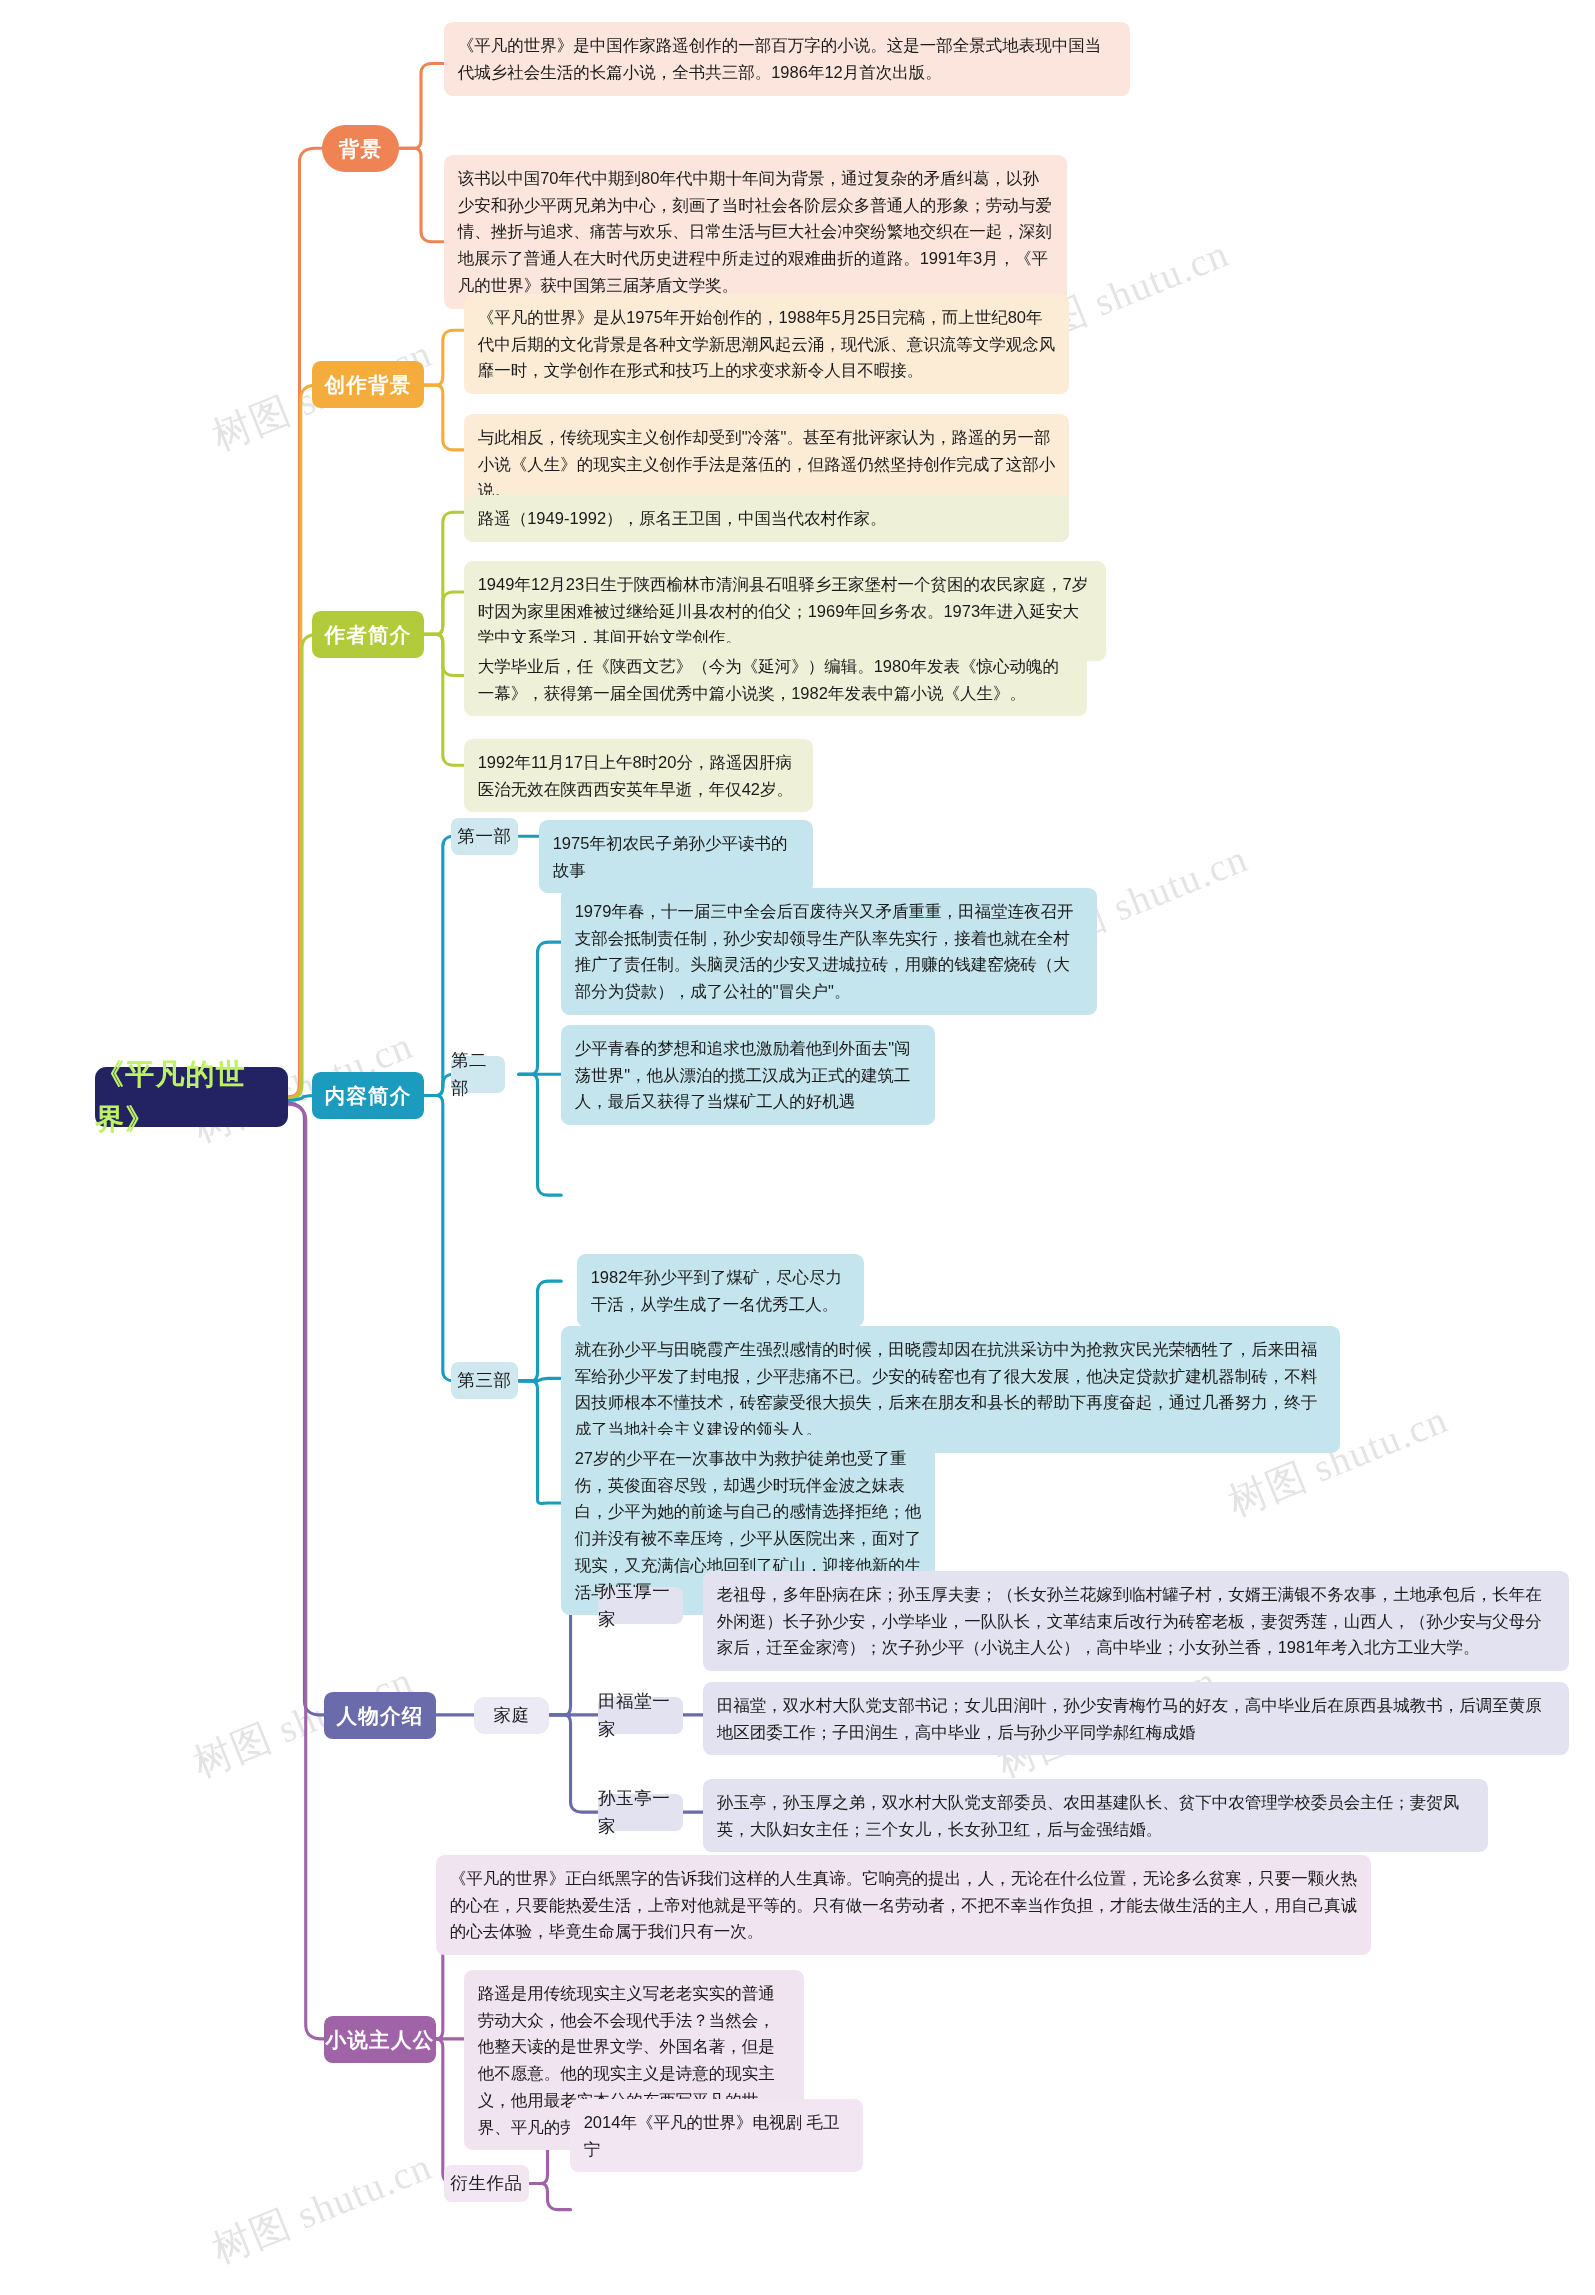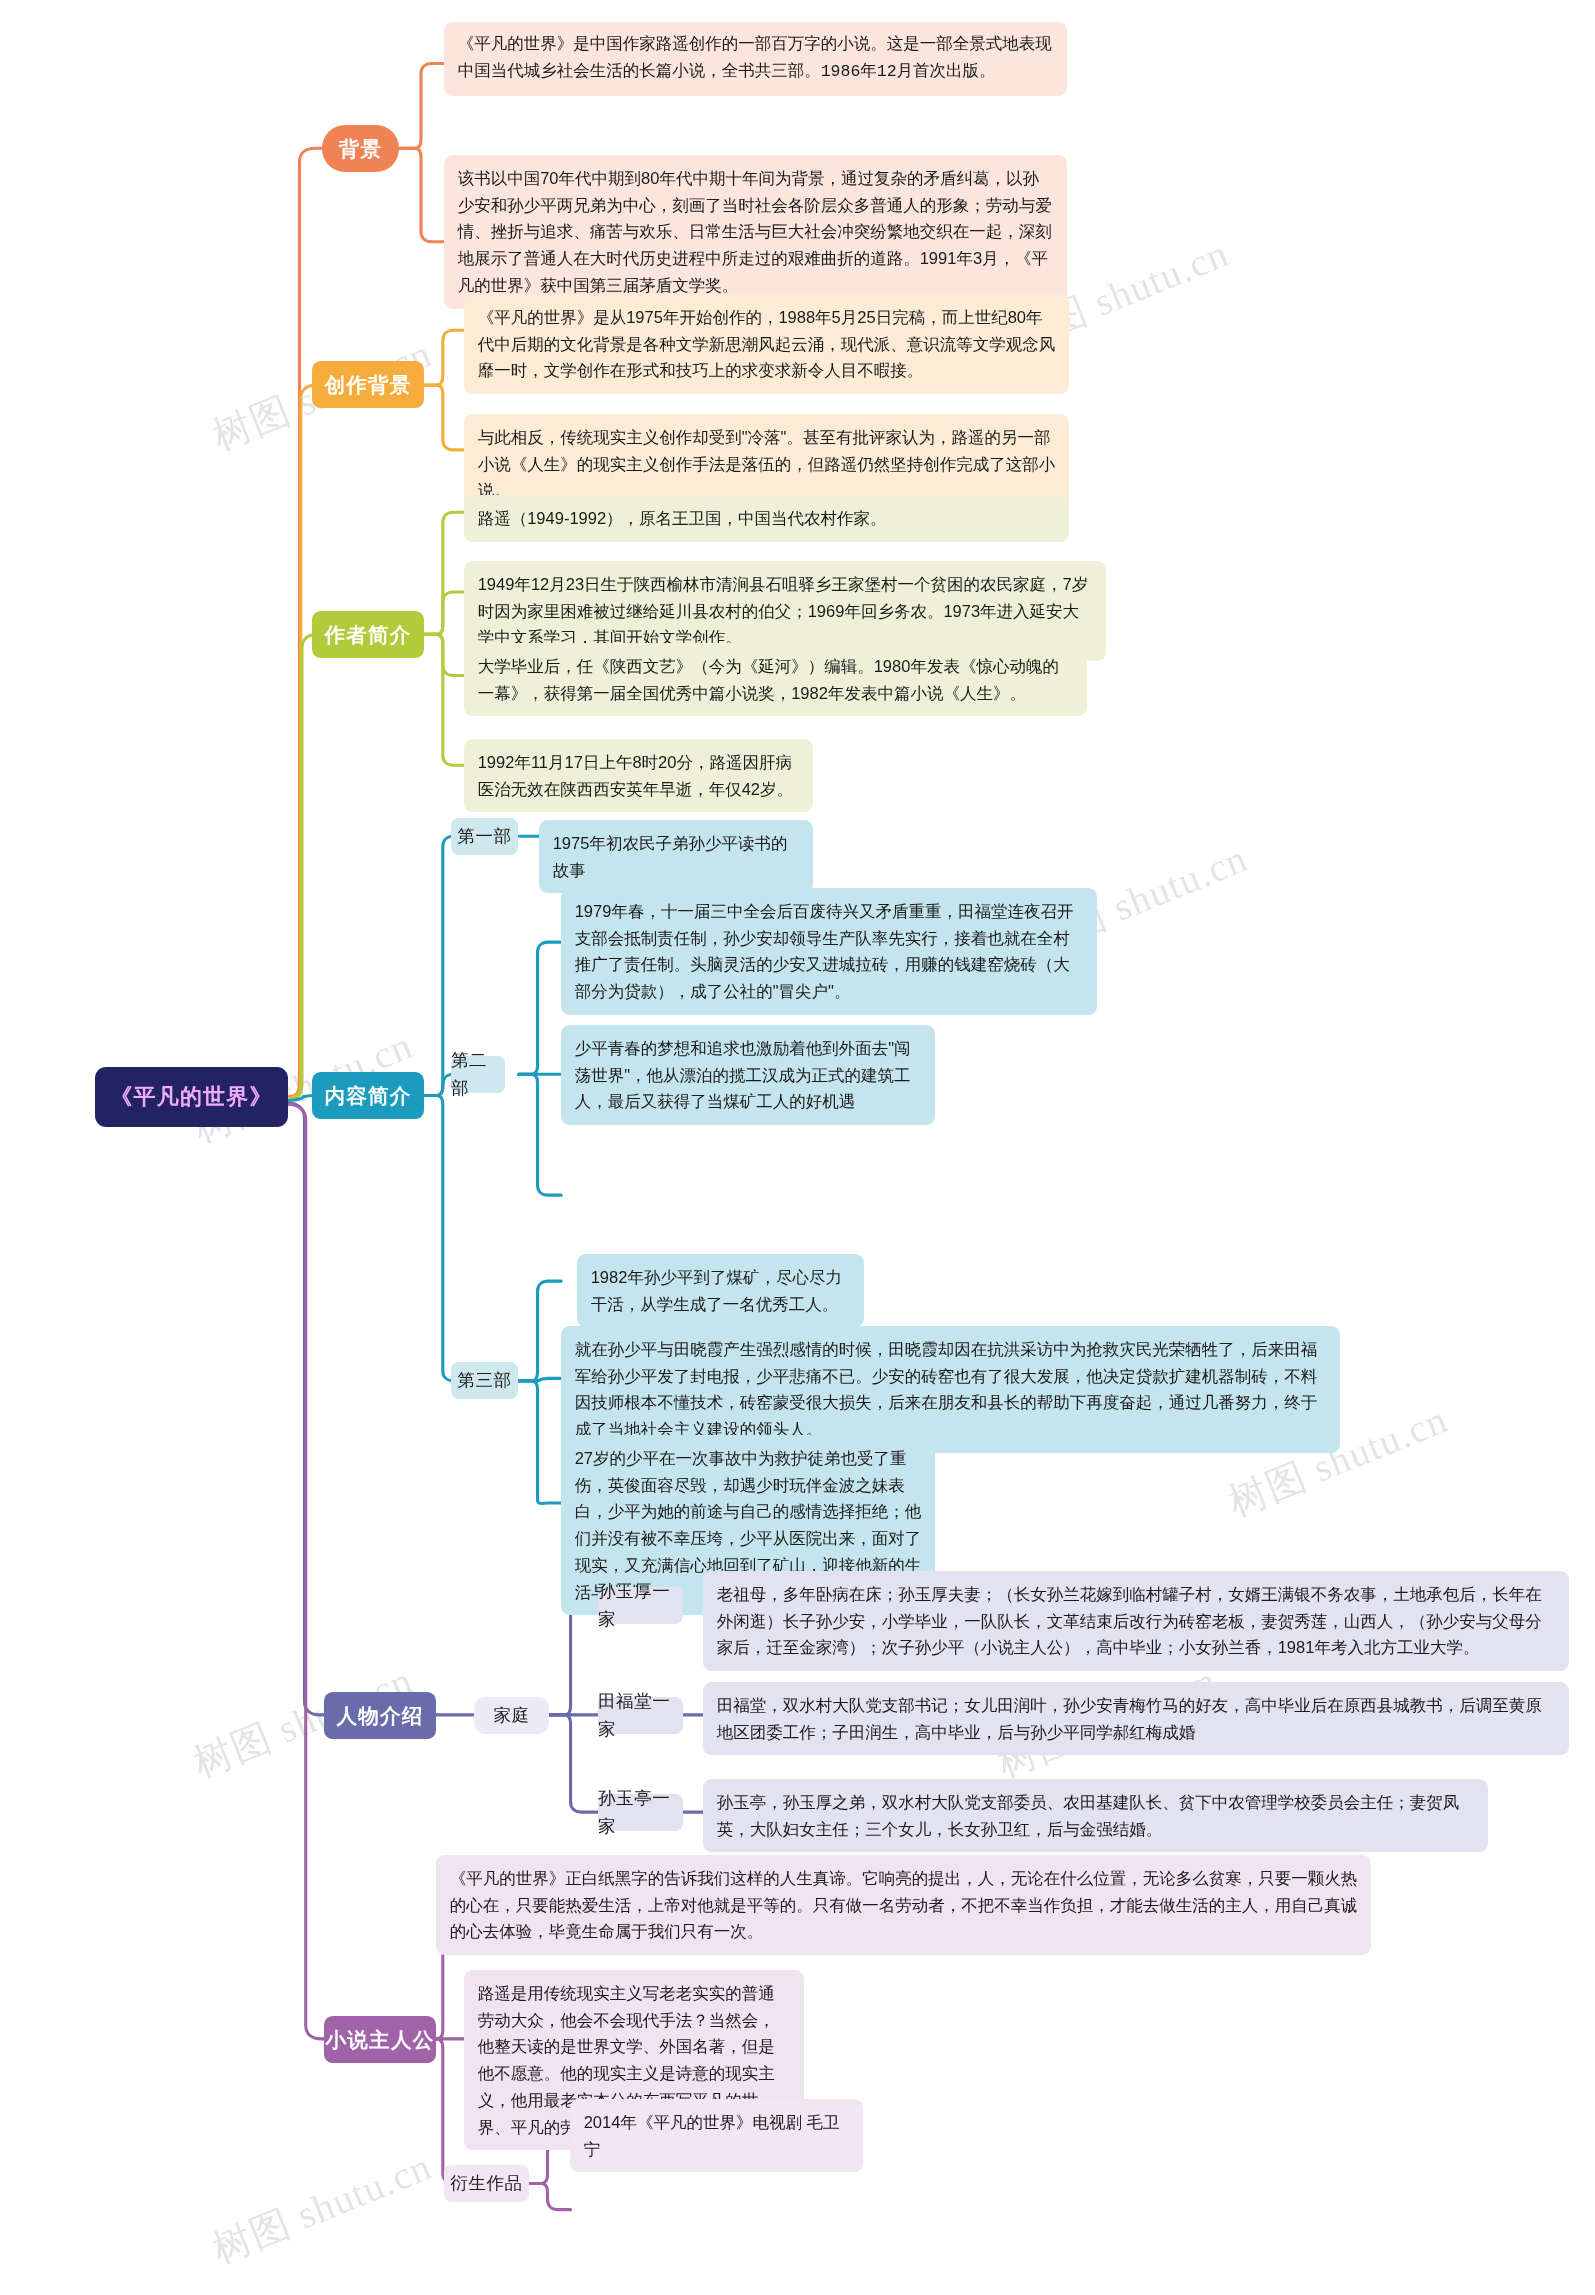--- a/index.html
+++ b/index.html
@@ -40,22 +40,22 @@
     border-radius:8.7px;
     display:flex;
     align-items:center;
     line-height:1.55;
     white-space:pre-wrap;
     word-break:break-all;
   }
 
   .root{
     background:#232363;
-    color:#f0abfc;
-    font-size:22px;
+    color:#bef264;
+    font-size:29px;
     font-weight:700;
     justify-content:center;
     border-radius:11.2px;
     letter-spacing:1.2px;
   }
 
   .branch{
     color:#ffffff;
     font-size:20.6px;
     font-weight:700;
@@ -165,21 +165,21 @@
     <path d="M680 3272 L700 3272 C707 3272 710 3272 710 3272 L710 3272 C710 3272 717 3272 727 3272 L745 3272" stroke="#a063a8" stroke-width="5"></path>
     <path d="M680 3272 L700 3272 C707 3272 710 3278 710 3286 L710 3488 C710 3498 717 3504 727 3504 L745 3504" stroke="#a063a8" stroke-width="5"></path>
 
     <path d="M848 3504 L868 3504 C875 3504 878 3498 878 3490 L878 3412 C878 3402 885 3396 895 3396 L915 3396" stroke="#a063a8" stroke-width="5"></path>
     <path d="M848 3504 L868 3504 C875 3504 878 3510 878 3518 L878 3530 C878 3540 885 3546 895 3546 L915 3546" stroke="#a063a8" stroke-width="5"></path>
   </svg>
 
   <div class="node root" style="left:95px;top:1067px;width:193px;height:60px;">《平凡的世界》</div>
 
   <div class="node branch c-bg-orange" style="left:322px;top:125px;width:77px;height:47px;border-radius:23px;">背景</div>
-  <div class="node leaf c-bg-orange-l" style="left:444px;top:22.4px;width:623px;height:auto;min-height:59px;font-family:Liberation Mono, monospace;">《平凡的世界》是中国作家路遥创作的一部百万字的小说。这是一部全景式地表现中国当代城乡社会生活的长篇小说，全书共三部。1986年12月首次出版。</div>
+  <div class="node leaf c-bg-orange-l" style="left:444px;top:22.4px;width:686px;height:auto;min-height:59px;">《平凡的世界》是中国作家路遥创作的一部百万字的小说。这是一部全景式地表现中国当代城乡社会生活的长篇小说，全书共三部。1986年12月首次出版。</div>
   <div class="node leaf c-bg-orange-l" style="left:444px;top:155px;width:623px;height:auto;min-height:112px;">该书以中国70年代中期到80年代中期十年间为背景，通过复杂的矛盾纠葛，以孙少安和孙少平两兄弟为中心，刻画了当时社会各阶层众多普通人的形象；劳动与爱情、挫折与追求、痛苦与欢乐、日常生活与巨大社会冲突纷繁地交织在一起，深刻地展示了普通人在大时代历史进程中所走过的艰难曲折的道路。1991年3月，《平凡的世界》获中国第三届茅盾文学奖。</div>
 
   <div class="node branch c-bg-amber" style="left:312px;top:361px;width:112px;height:47px;">创作背景</div>
   <div class="node leaf c-bg-amber-l" style="left:464px;top:294px;width:605px;height:auto;min-height:72px;">《平凡的世界》是从1975年开始创作的，1988年5月25日完稿，而上世纪80年代中后期的文化背景是各种文学新思潮风起云涌，现代派、意识流等文学观念风靡一时，文学创作在形式和技巧上的求变求新令人目不暇接。</div>
   <div class="node leaf c-bg-amber-l" style="left:464px;top:414px;width:605px;height:auto;min-height:72px;">与此相反，传统现实主义创作却受到"冷落"。甚至有批评家认为，路遥的另一部小说《人生》的现实主义创作手法是落伍的，但路遥仍然坚持创作完成了这部小说。</div>
 
   <div class="node branch c-bg-green" style="left:312px;top:611px;width:112px;height:47px;">作者简介</div>
   <div class="node leaf c-bg-green-l" style="left:464px;top:495px;width:605px;height:auto;min-height:35px;">路遥（1949-1992），原名王卫国，中国当代农村作家。</div>
   <div class="node leaf c-bg-author c-bg-green-l" style="left:464px;top:561px;width:642px;height:auto;min-height:62px;">1949年12月23日生于陕西榆林市清涧县石咀驿乡王家堡村一个贫困的农民家庭，7岁时因为家里困难被过继给延川县农村的伯父；1969年回乡务农。1973年进入延安大学中文系学习，其间开始文学创作。</div>
   <div class="node leaf c-bg-green-l" style="left:464px;top:643px;width:623px;height:auto;min-height:62px;">大学毕业后，任《陕西文艺》（今为《延河》）编辑。1980年发表《惊心动魄的一幕》，获得第一届全国优秀中篇小说奖，1982年发表中篇小说《人生》。</div>

